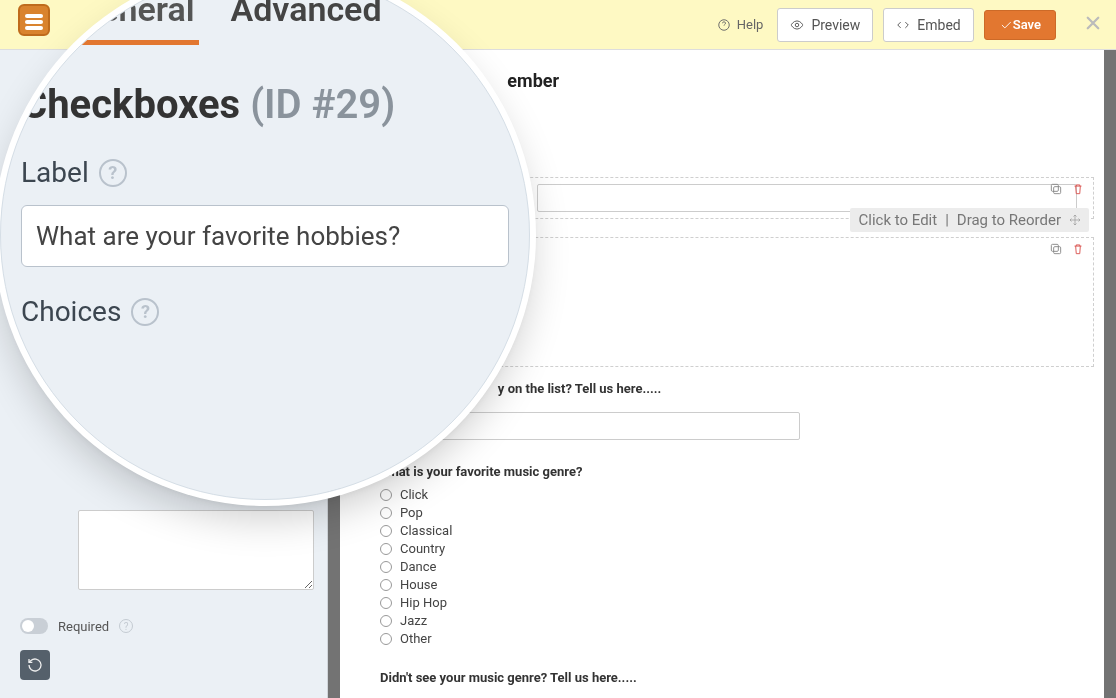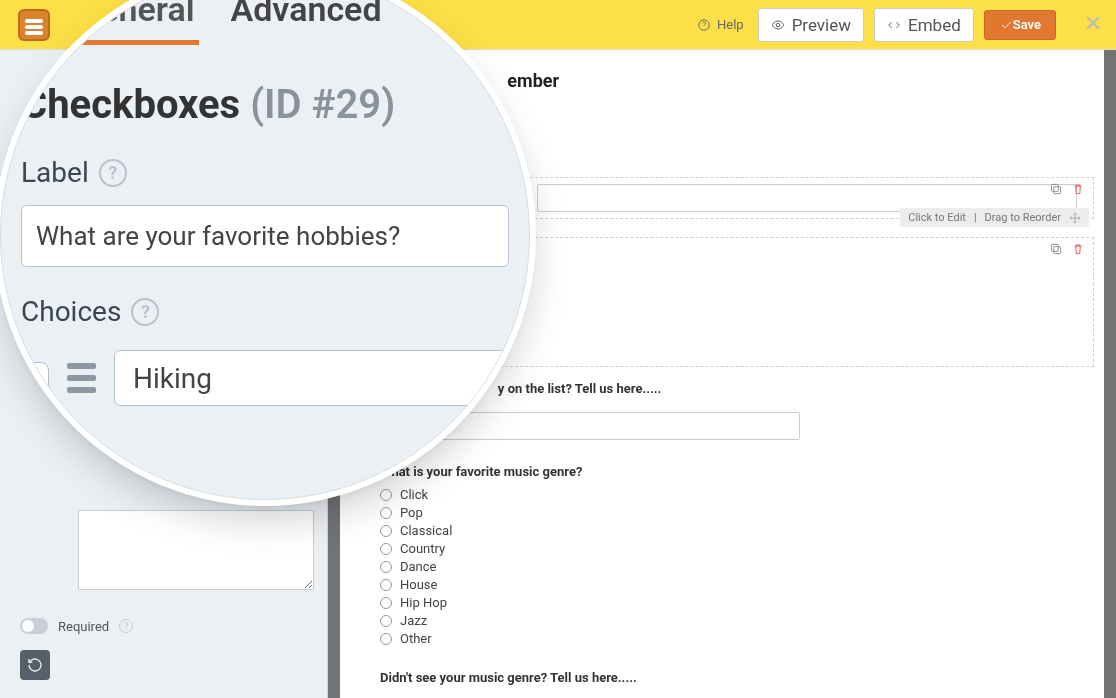--- a/index.html
+++ b/index.html
@@ -9,24 +9,23 @@
     overflow: hidden;
     position: relative;
     background: #f5f5f5;
   }
 
   
   .topbar {
     position: absolute;
     top: 0; left: 0; right: 0;
     height: 50px;
-    background: #fde047;
+    background: #fef9c3;
     border-bottom: 1px solid #ddd;
     display: flex;
-    align-items: center;
     padding: 0 8px 0 14px;
   }
   .logo-slot { width: 40px; height: 40px; display:flex; align-items:center; justify-content:center; }
   .logo-mark { width:32px; height:32px; border-radius:6px; background:#d9832e; border:2px solid #bf6b1c; position:relative; }
   .logo-mark::after{ content:""; position:absolute; left:5px; right:5px; top:8px; height:4px; background:#fff; border-radius:2px; box-shadow:0 6px 0 #fff, 0 12px 0 #fff; }
 
   .tab-strip { display:flex; margin-left:30px; gap:28px; }
   .tab-item { font-size:28px; font-weight:600; color:#444; padding-bottom:6px; position:relative; cursor:pointer;}
   .tab-item.active::after{
     content:""; position:absolute; left:-4px; right:-4px; bottom:-14px; height:4px; background:#e27730;
@@ -34,21 +33,21 @@
 
   .top-actions {
     margin-left: auto;
     display: flex;
     align-items: center;
     gap: 10px;
   }
   .link-help { display:flex; align-items:center; gap:6px; color:#666; font-size:13px; cursor:pointer; padding:0 4px; }
   .btn-outline {
     display:flex; align-items:center; gap:7px;
-    height:30px; padding:16px 12px; font-size:17px; color:#555;
+    height:30px; padding:16px 12px; font-size:14px; color:#555;
     background:#fff; border:1px solid #ccc; border-radius:3px; cursor:pointer;
   }
   .btn-save {
     display:flex; align-items:center; gap:0;
     height:30px; padding:0 14px; font-size:13px; color:#fff; font-weight:600;
     background:#e27730; border:1px solid #cc6a28; border-radius:3px; cursor:pointer;
   }
   .close-x {
     margin-left:12px; font-size:22px; color:#bbb; cursor:pointer; padding:0 6px;
   }
@@ -119,21 +118,21 @@
     border-color:#cfcfcf;
   }
   .field-icons {
     position:absolute; right:8px; top:4px; display:flex; gap:8px;
   }
   .fi { width:14px;height:14px; cursor:pointer; }
   .fi.copy{ color:#888;} .fi.trash{ color:#d9534f; }
 
   .dnd-hint {
     position:absolute; right:4px; top:30px;
-    background:#ececec; color:#777; font-size:11px;
+    background:#ececec; color:#777; font-size:15px;
     padding:3px 8px; border-radius:2px;
     display:flex; align-items:center; gap:8px;
   }
 
   .plain-input {
     width:100%; height:28px; border:1px solid #ccc; border-radius:2px; background:#fff;
   }
   .plain-textarea {
     width:100%; height:64px; border:1px solid #ccc; border-radius:2px; background:#fff; resize:both;
   }
@@ -398,25 +397,16 @@
       <span class="help-ring">?</span>
     </div>
 
     <input class="panel-input" value="What are your favorite hobbies?" style="">
 
     <div class="panel-label">
       <span>Choices</span>
       <span class="help-ring">?</span>
     </div>
 
-    <div class="choice-row">
-      <div class="cb"></div>
-      <div class="drag-lines">
-          <span></span>
-          <span></span>
-          <span></span>
-        </div>
-      <input class="choice-input" value="Hiking" style="">
-    </div>
 
 
   </div>
 </div>
 
 </body></html>

